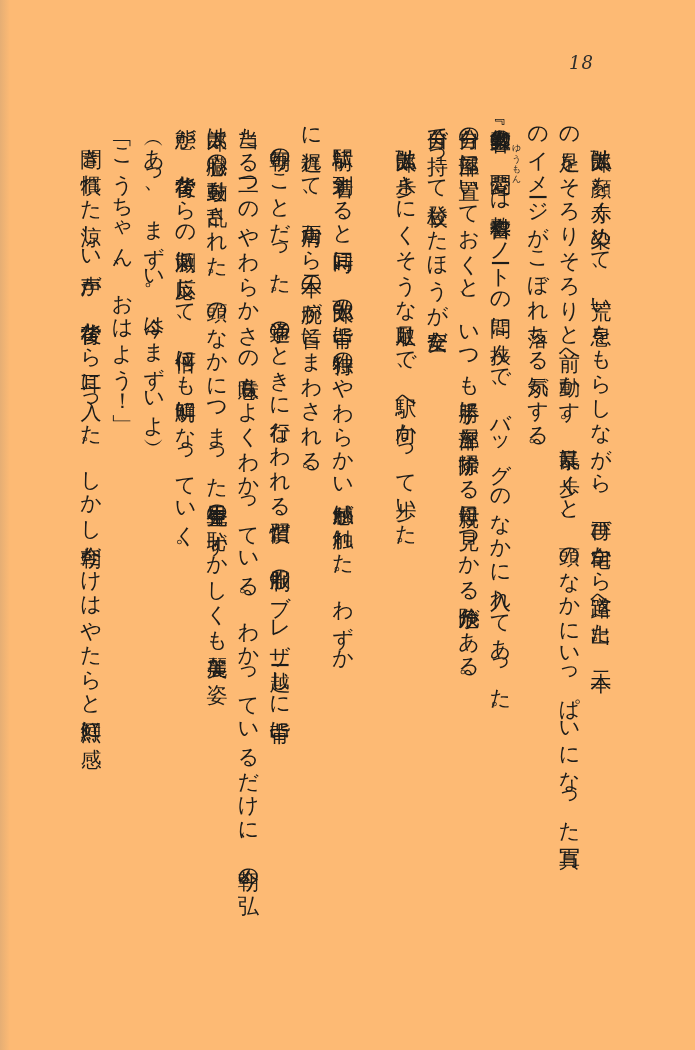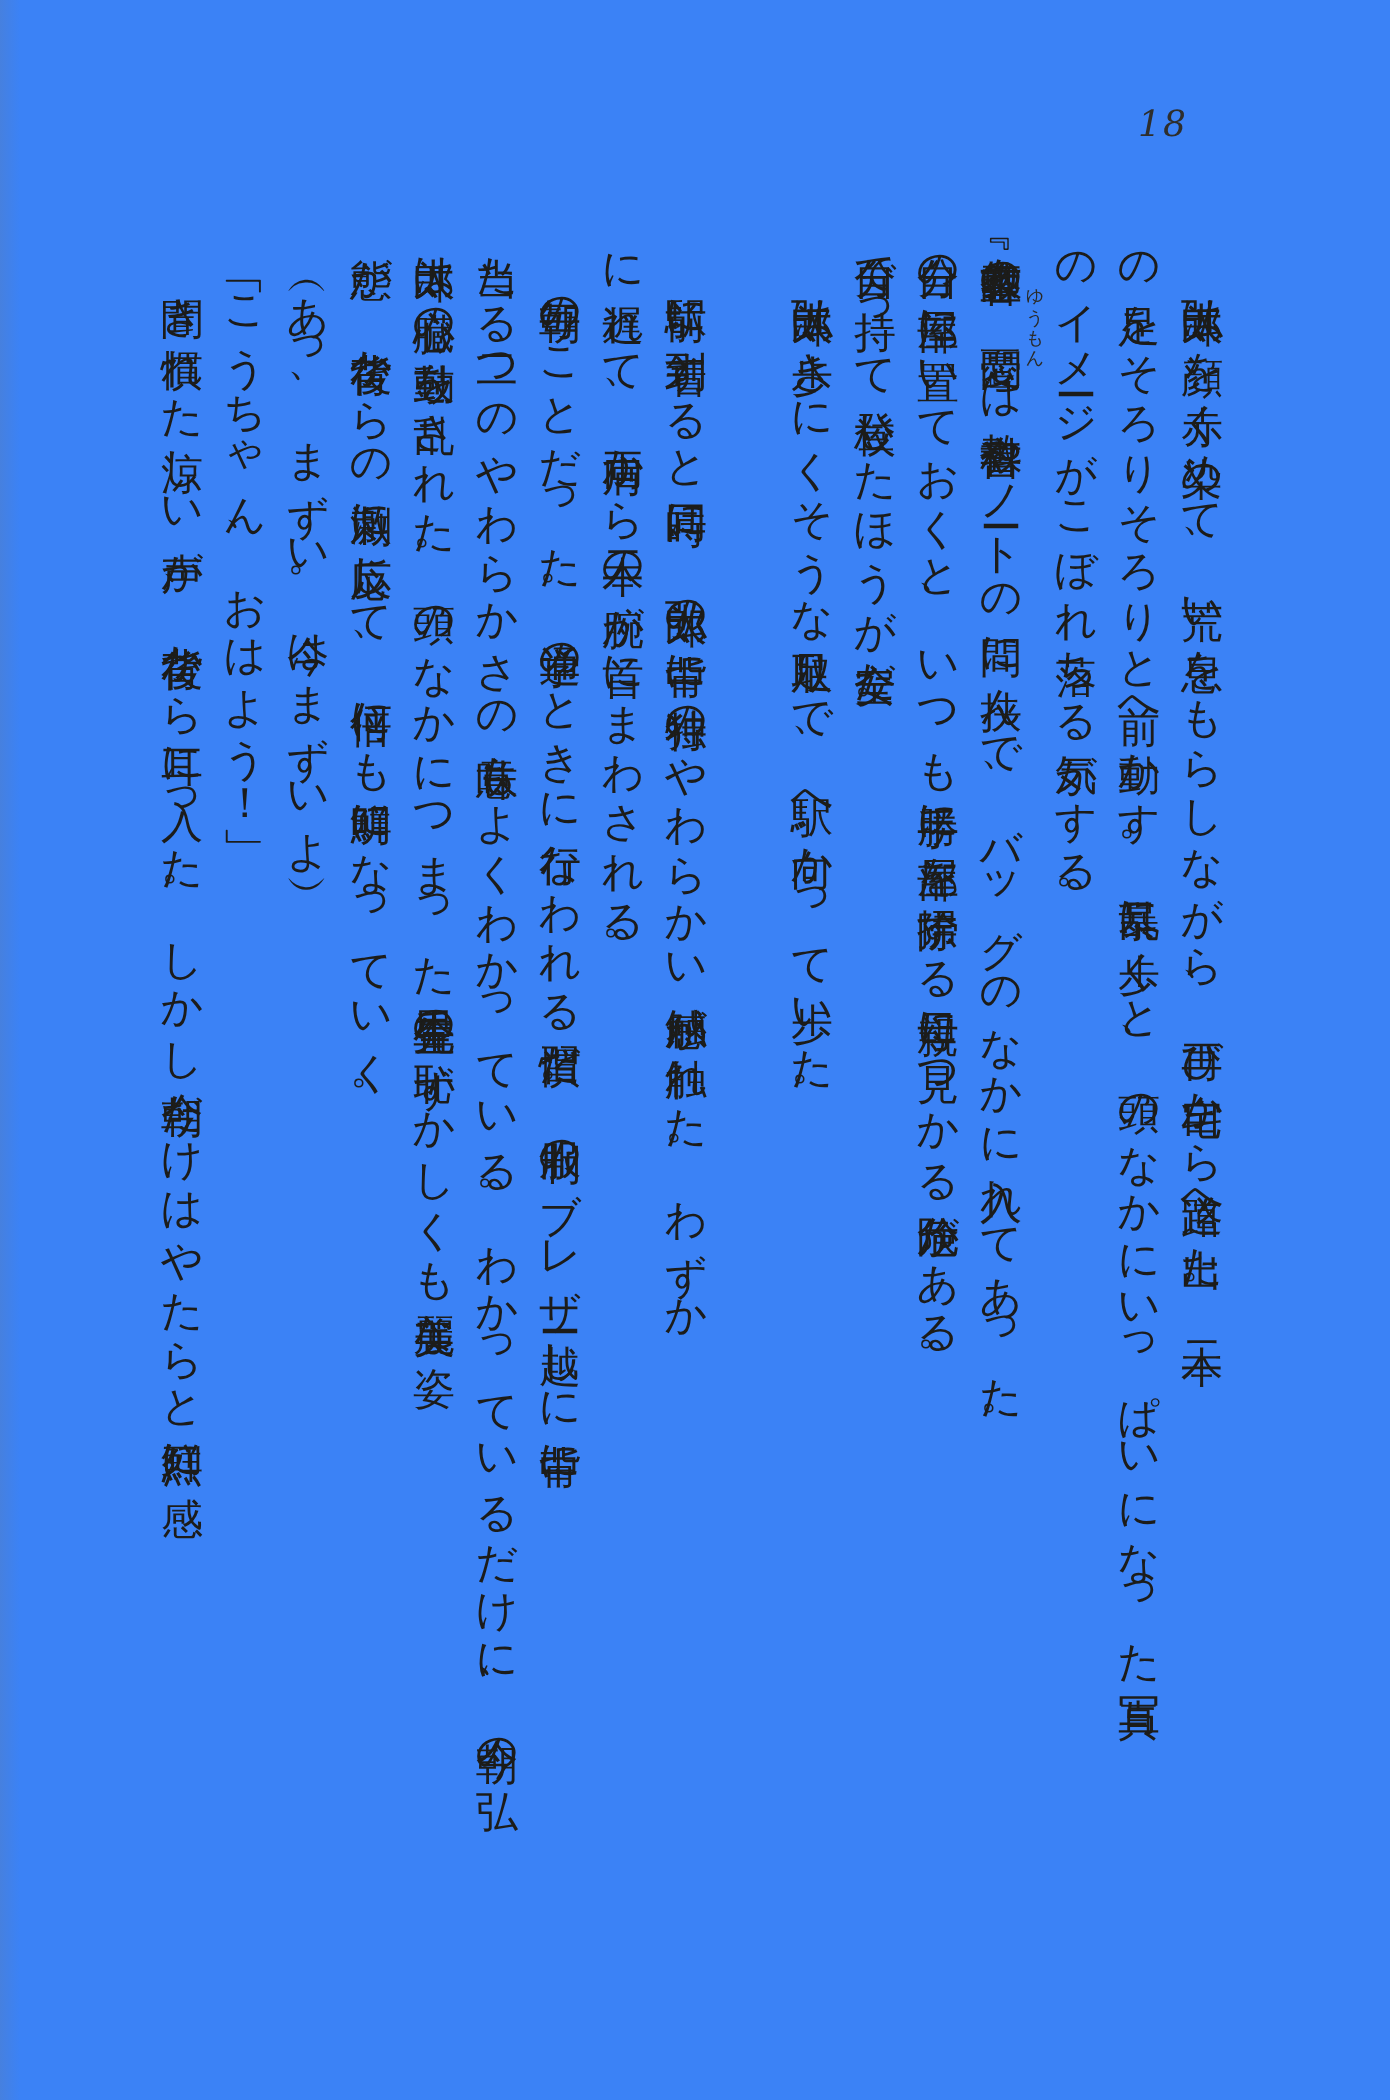--- a/index.html
+++ b/index.html
@@ -6,21 +6,21 @@
     margin: 0;
     padding: 0;
     width: 695px;
     height: 1050px;
     overflow: hidden;
   }
   .page {
     position: relative;
     width: 695px;
     height: 1050px;
-    background: #3b82f6;
+    background: #fdba74;
     font-family: "DejaVu Serif", "Liberation Serif", serif;
   }
   
   .edge-shade {
     position: absolute;
     left: 0; top: 0;
     width: 10px; height: 1050px;
     background: linear-gradient(to right, rgba(120,120,118,0.18), rgba(120,120,118,0));
     pointer-events: none;
   }

